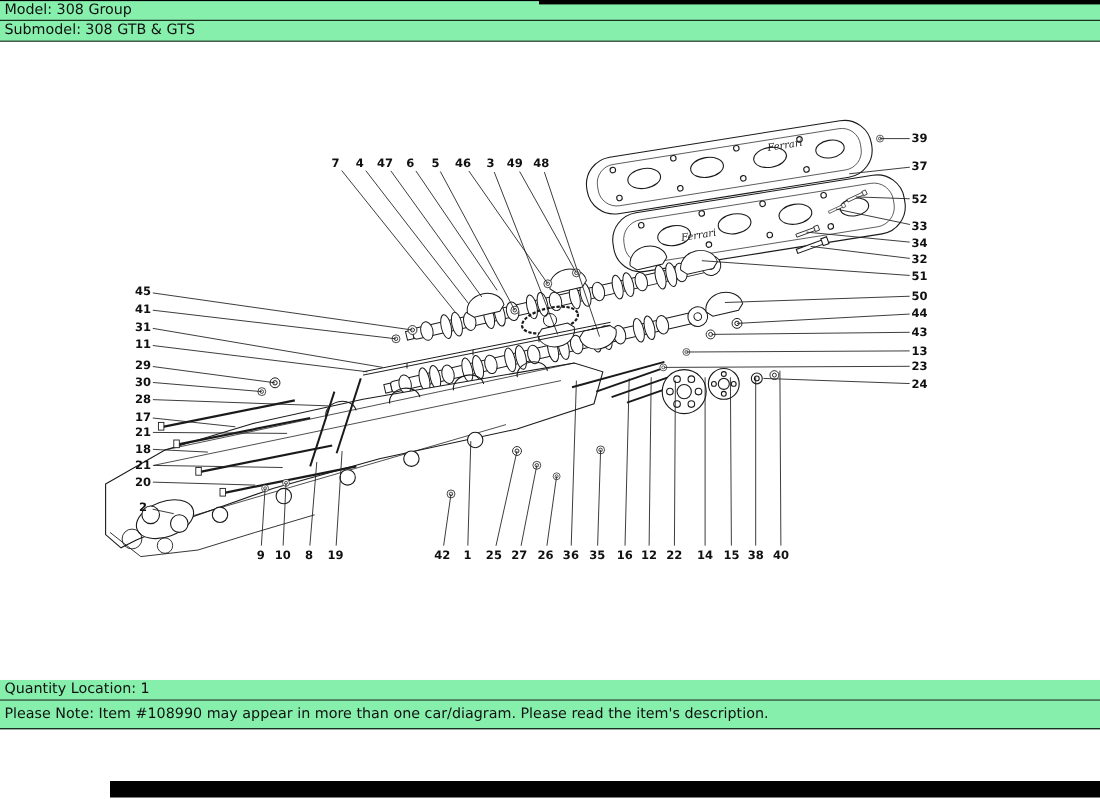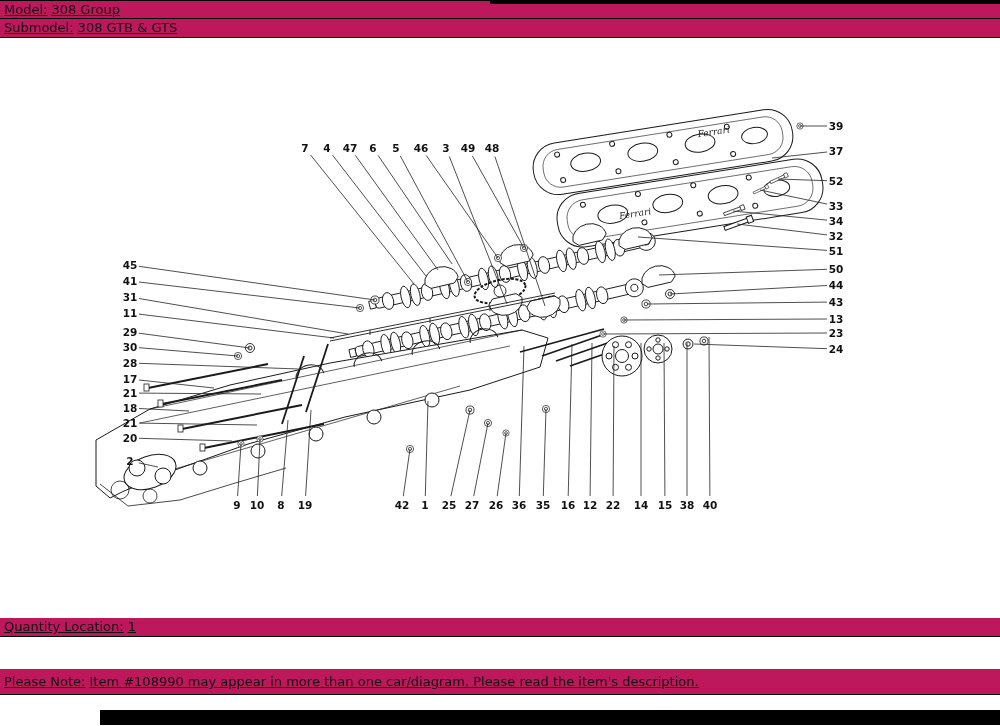--- a/index.html
+++ b/index.html
@@ -6,21 +6,21 @@
   html,body { background:#fff; }
   .page {
     width:1000px; height:726px; position:relative; overflow:hidden;
     background:#fff; color:#111;
     font-family:"DejaVu Sans","Liberation Sans",sans-serif;
   }
   .top-scan-bar { position:absolute; top:0; left:490px; width:510px; height:4px; background:#000; z-index:5; }
   .bottom-scan-bar { position:absolute; top:710px; left:100px; width:900px; height:15px; background:#000; z-index:5; }
   .meta-row {
     height:19px; line-height:18px; font-size:13px; padding:0 4px;
-    border-bottom:1px solid #000; white-space:nowrap; background:#be185d;text-decoration:underline;
+    border-bottom:1px solid #000; white-space:nowrap; background:#86efac;
   }
   .meta-row.first { border-top:1px solid #000; }
   .meta-row .lbl { margin-right:4px; }
   .diagram-wrap { height:580px; background:#fff; position:relative; }
   svg text.callout {
     font-family:"DejaVu Sans","Liberation Sans",sans-serif;
     font-size:10.5px; font-weight:bold; fill:#111; text-anchor:middle;
   }
   svg text.brand {
     font-family:"DejaVu Serif","Liberation Serif",serif;
@@ -373,18 +373,18 @@
           <text x="687" y="470.5" class="callout">38</text>
           <line x1="709.9" y1="458.0" x2="709" y2="299" class="leader"></line>
           <text x="710" y="470.5" class="callout">40</text>
         </g>
     </svg>
   </div>
 
   <div class="meta-row">
     <span class="lbl">Quantity Location:</span><span>1</span>
   </div>
-  <div class="meta-row" style="height:26px; line-height:25px;margin-top:32px;">
+  <div class="meta-row" style="height:26px; line-height:25px;">
     <span class="lbl">Please Note:</span><span>Item #108990 may appear in more than one car/diagram. Please read the item's description.</span>
   </div>
 
   <div class="bottom-scan-bar"></div>
 </div>
 
 </body></html>

